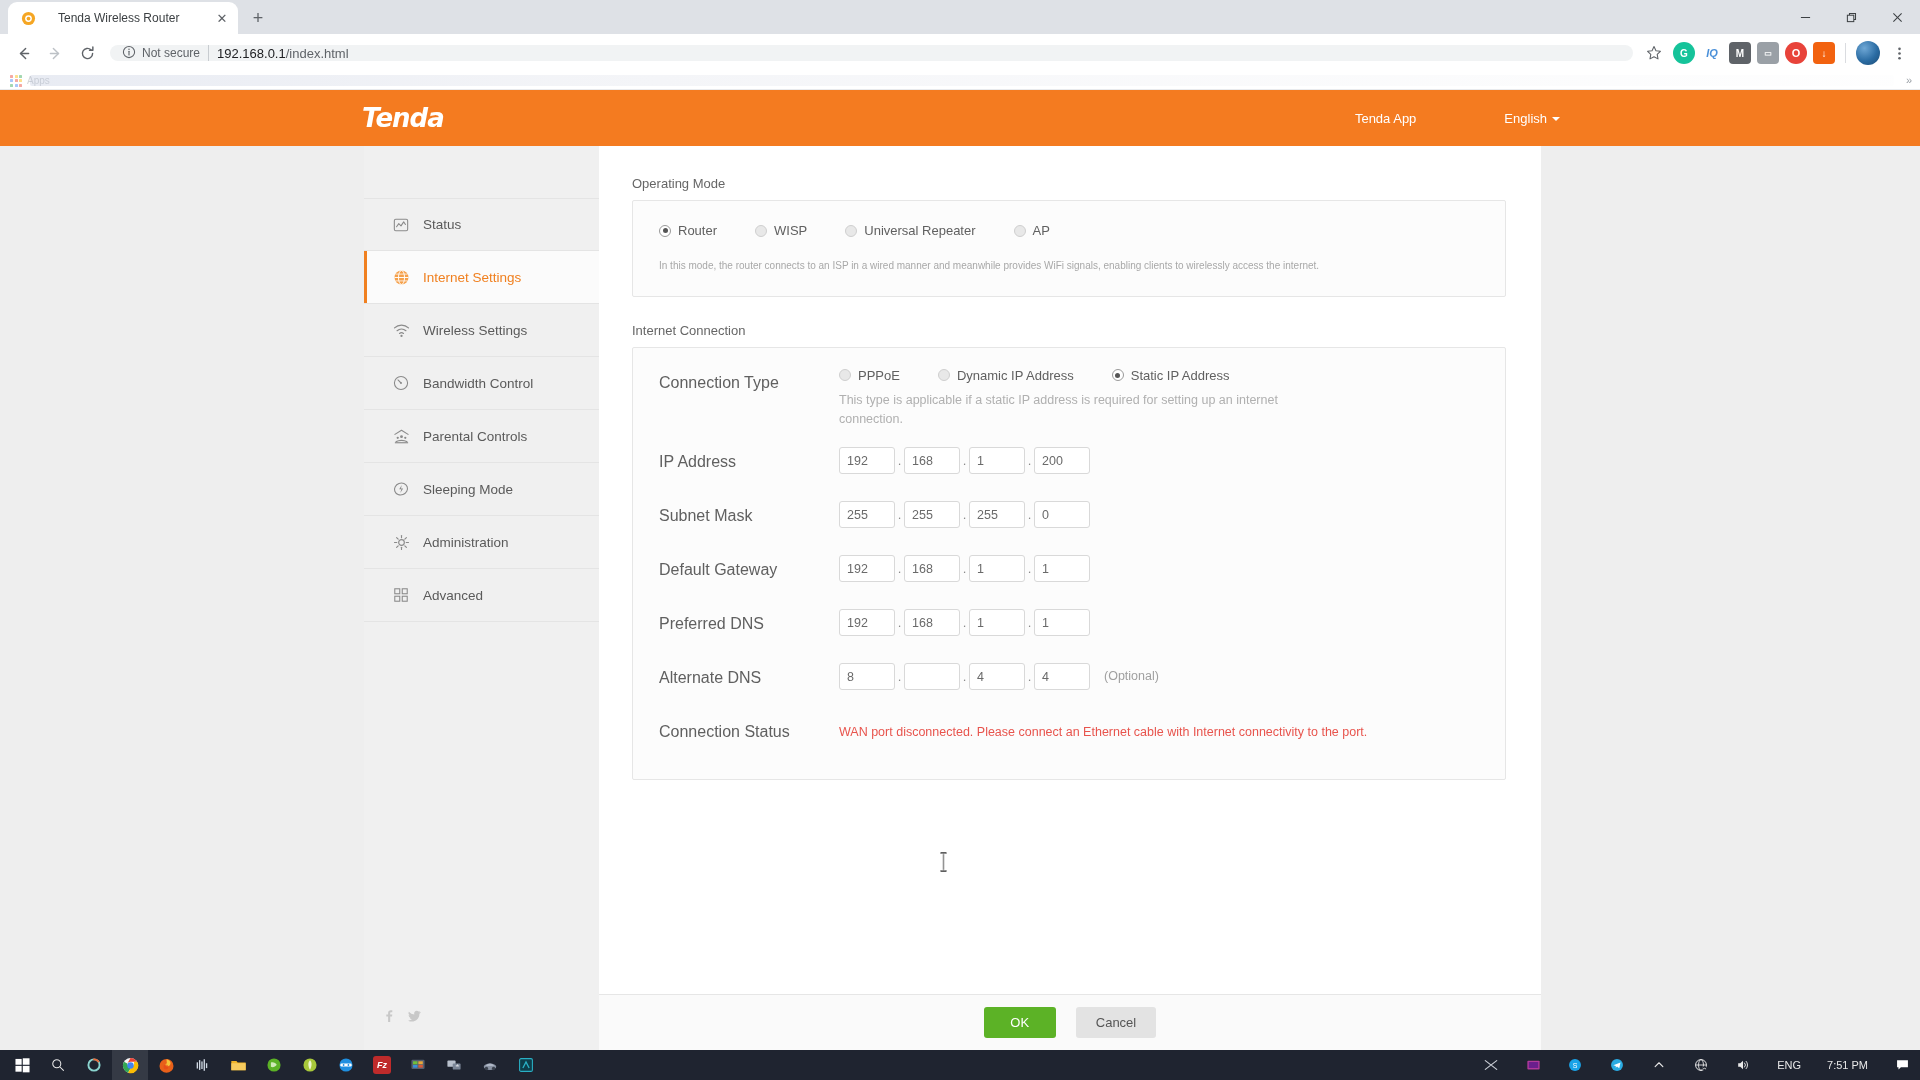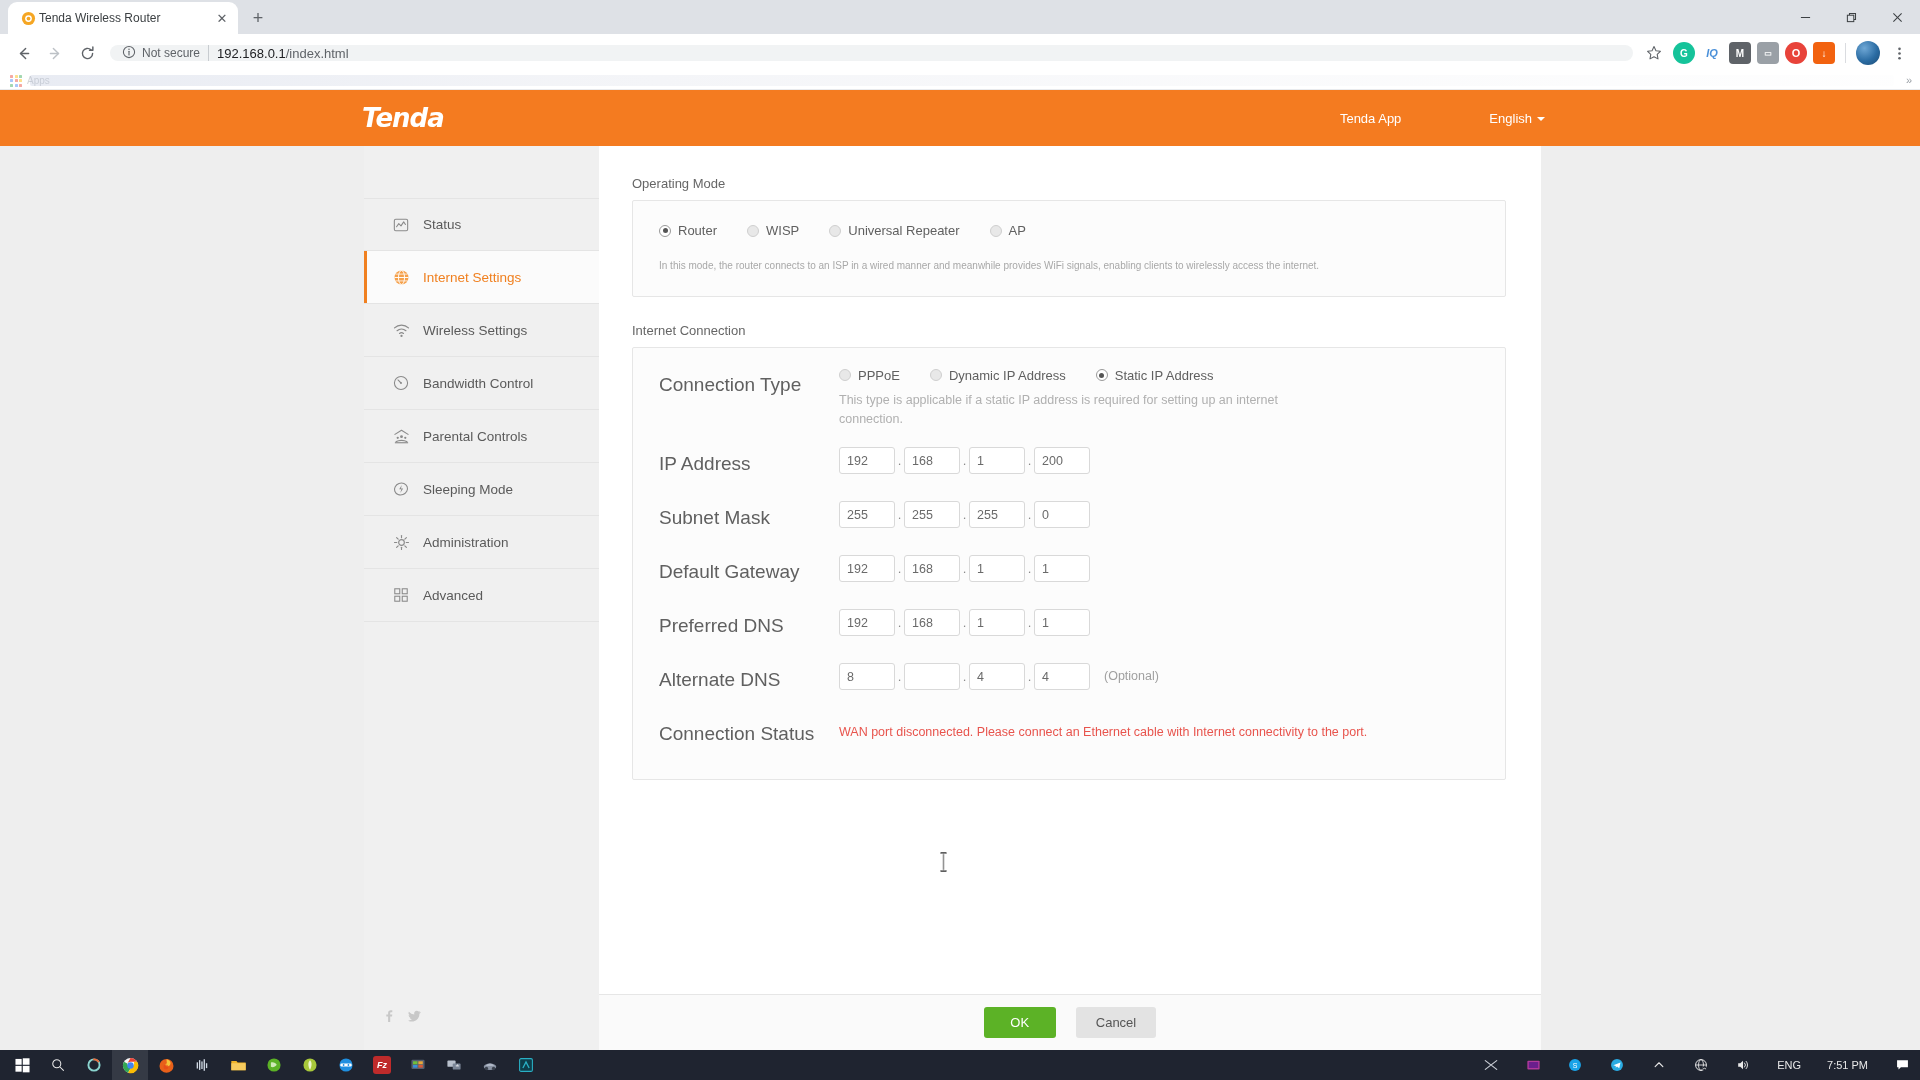--- a/index.html
+++ b/index.html
@@ -15,21 +15,21 @@
   .browser { width: 1920px; height: 1080px; display: flex; flex-direction: column; }
 
   .tabstrip {
     height: 34px; background: #dee1e6;
     display: flex; align-items: flex-end; position: relative;
     padding-left: 8px; flex: 0 0 34px;
   }
   .tab {
     height: 32px; width: 230px; background: #ffffff;
     border-radius: 9px 9px 0 0;
-    display: flex; align-items: center; padding: 0 8px 0 12px; gap: 3px;
+    display: flex; align-items: center; padding: 0 8px 0 12px; gap: 22px;
     position: relative;
   }
   .tab-favicon {
     width: 16px; height: 16px; flex: 0 0 16px;
     display: flex; align-items: center; justify-content: center;
   }
   .tab-title {
     font-size: 12px; color: #3c4043; white-space: nowrap;
     overflow: hidden; text-overflow: ellipsis; flex: 1;
   }
@@ -111,21 +111,21 @@
     height: 56px; background: #f47b20; flex: 0 0 56px;
     display: flex; align-items: center; position: relative;
   }
   .tenda-logo {
     position: absolute; left: 362px;
     font-family: "DejaVu Sans", sans-serif;
     font-size: 26px; font-weight: bold; font-style: italic;
     color: #ffffff; letter-spacing: -1px;
   }
   .hdr-right {
-    position: absolute; right: 375px; display: flex; align-items: center; gap: 88px;
+    position: absolute; right: 360px; display: flex; align-items: center; gap: 88px;
   }
   .hdr-link { font-size: 13px; color: #ffffff; white-space: nowrap; }
   .caret-down {
     display: inline-block; width: 0; height: 0; margin-left: 5px;
     border-left: 4px solid transparent; border-right: 4px solid transparent;
     border-top: 4px solid #ffffff; vertical-align: middle;
   }
 
   .page-body { flex: 1; position: relative; }
 
@@ -151,37 +151,37 @@
   
   .content { flex: 1; background: #ffffff; position: relative; display: flex; flex-direction: column; }
   .content-inner { flex: 1; padding: 30px 0 0 33px; }
 
   .section-title { font-size: 13px; color: #666666; margin-bottom: 9px; }
   .card {
     background: #fcfcfc; border: 1px solid #e6e6e6; border-radius: 2px;
     padding: 22px 26px; margin-bottom: 26px; width: 874px;
   }
 
-  .radio-row { display: flex; align-items: center; gap: 8px; margin-bottom: 20px; }
+  .radio-row { display: flex; align-items: center; gap: 16px; margin-bottom: 20px; }
   .radio-opt { display: flex; align-items: center; gap: 7px; margin-right: 22px; }
   .radio {
     width: 12px; height: 12px; border-radius: 50%; flex: 0 0 12px;
     background: #e8e8e8; border: 1px solid #cfcfcf; position: relative;
   }
   .radio.checked { background: #ffffff; border: 1px solid #9a9a9a; }
   .radio.checked::after {
     content: ""; position: absolute; left: 2.5px; top: 2.5px;
     width: 5px; height: 5px; border-radius: 50%; background: #555555;
   }
   .radio-label { font-size: 13px; color: #606060; white-space: nowrap; }
   .mode-desc { font-size: 10px; color: #a8a8a8; line-height: 1.55; max-width: 680px; }
 
   .form-row { display: flex; align-items: flex-start; min-height: 40px; margin-bottom: 14px; }
   .form-label {
-    width: 180px; flex: 0 0 180px; font-size: 19px; color: #606060;
+    width: 180px; flex: 0 0 180px; font-size: 16px; color: #606060;
     padding-top: 6px;
   }
   .form-field { flex: 1; }
 
   .ip-group { display: flex; align-items: center; }
   .ip-box {
     width: 56px; height: 27px; border: 1px solid #d9d9d9; border-radius: 3px;
     background: #ffffff; font-size: 12.5px; color: #6a6a6a;
     padding: 0 7px; display: flex; align-items: center;
     font-family: "Liberation Sans", sans-serif;

